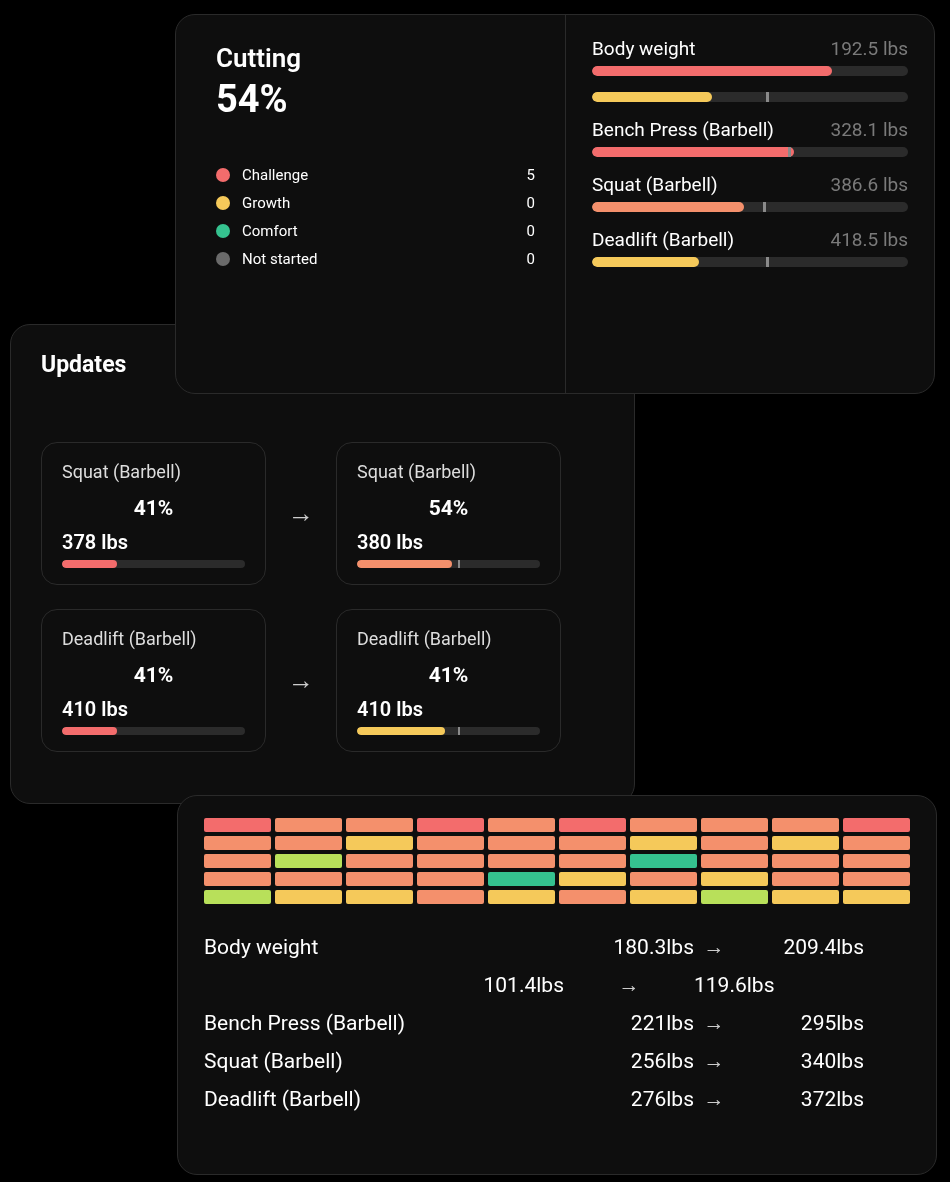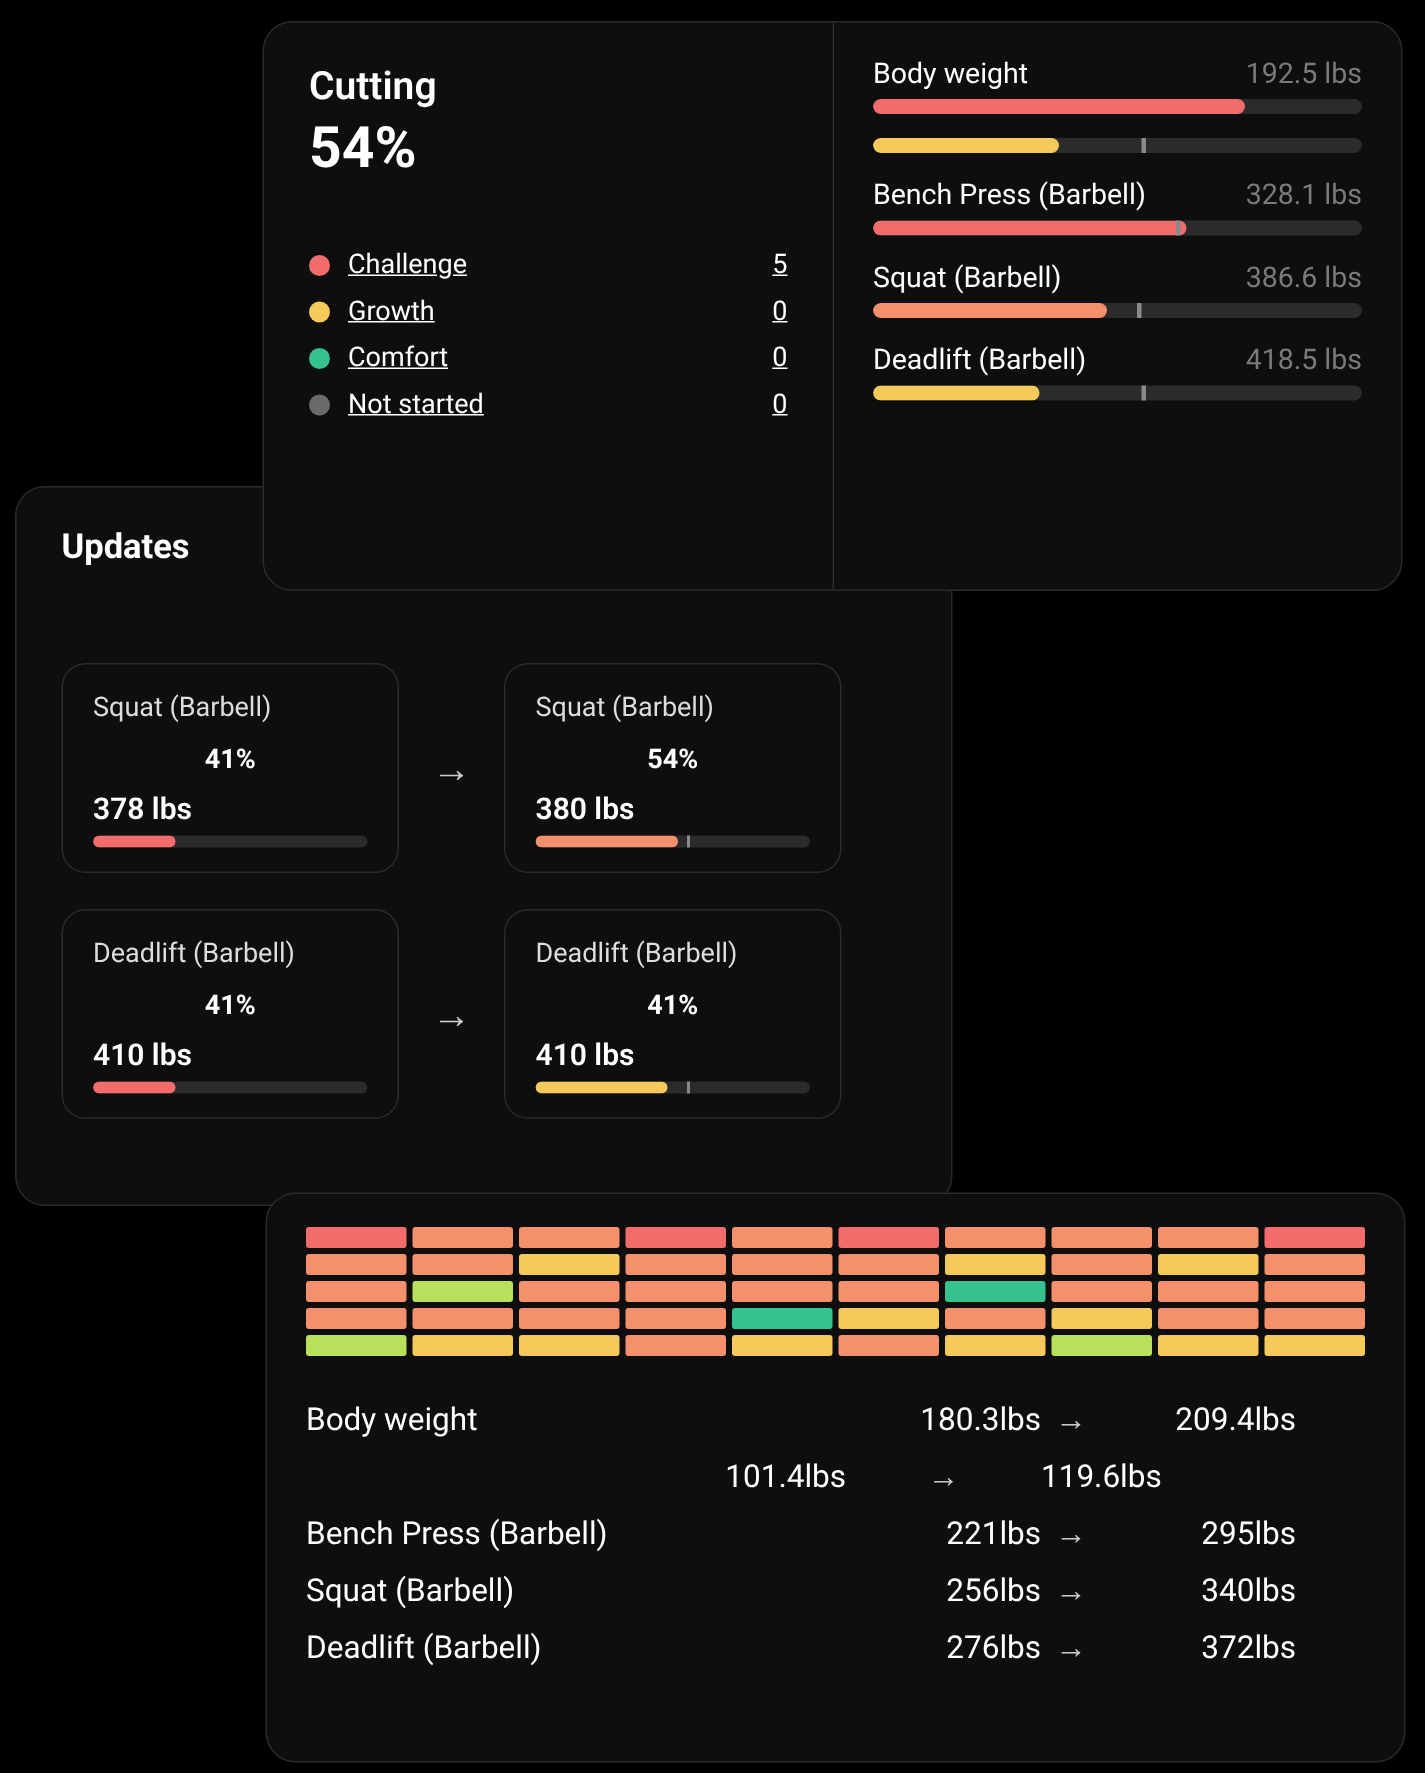--- a/index.html
+++ b/index.html
@@ -21,40 +21,41 @@
   
   #summary {
     left: 175px; top: 14px;
     width: 760px; height: 380px;
     display: flex;
   }
   #summary-left {
     width: 380px;
     padding: 28px 30px;
     border-right: 1px solid #2a2a2a;
+    margin-left: 10px;
   }
   #summary-right {
     flex: 1;
     padding: 22px 26px;
   }
   .sum-head { display: flex; align-items: flex-start; justify-content: space-between; }
   .sum-title { font-size: 26px; font-weight: 600; }
   .sum-pct   { font-size: 38px; font-weight: 700; margin-top: 4px; }
   .ring-wrap { position: relative; width: 92px; height: 92px; margin-top: -4px; }
   .ring-wrap svg { transform: rotate(-90deg); }
   .ring-txt {
     position: absolute; inset: 0;
     display: flex; flex-direction: column; align-items: center; justify-content: center;
     font-size: 20px; font-weight: 600; line-height: 1;
   }
   .ring-txt small { font-size: 15px; font-weight: 400; color: #ccc; }
   .legend { margin-top: 40px; }
   .legend-row {
     display: flex; align-items: center; justify-content: space-between;
-    font-size: 18px; padding: 5px 0; text-decoration: underline;
+    font-size: 15px; padding: 5px 0;
   }
   .legend-label { display: flex; align-items: center; gap: 12px; }
   .dot { width: 14px; height: 14px; border-radius: 50%; }
   .metric { margin-bottom: 16px; }
   .metric-head { display: flex; justify-content: space-between; font-size: 19px; margin-bottom: 6px; }
   .metric-head .val { color: #7a7a7a; }
   .bar {
     height: 10px; background: #2b2b2b; border-radius: 5px;
     position: relative; overflow: hidden;
   }
@@ -77,21 +78,21 @@
     padding: 26px 30px;
     z-index: -1;
   }
   #updates h2 { font-size: 23px; font-weight: 700; margin-bottom: 64px; }
   .upd-row { display: flex; align-items: center; gap: 22px; margin-bottom: 24px; }
   .upd-cell {
     background: #0e0e0e; border: 1px solid #2a2a2a; border-radius: 16px;
     width: 225px; padding: 18px 20px 16px;
   }
   .upd-name { font-size: 18px; color: #ddd; }
-  .upd-pct  { font-size: 18px; font-weight: 700; text-align: center; margin: 14px 0 10px; }
+  .upd-pct  { font-size: 21px; font-weight: 700; text-align: center; margin: 14px 0 10px; }
   .upd-val  { font-size: 20px; font-weight: 600; margin-bottom: 6px; }
   .arrow { font-size: 26px; color: #ccc; }
   .sbar { height: 8px; background:#2b2b2b; border-radius:4px; position:relative; overflow:hidden;}
   .sbar-fill{height:100%; border-radius:4px;}
   .sbar-tick{position:absolute; top:-1px; bottom:-1px; width:2px; background:#8a8a8a;}
 
   
   #history {
     left: 177px; top: 795px;
     width: 760px; height: 380px;

